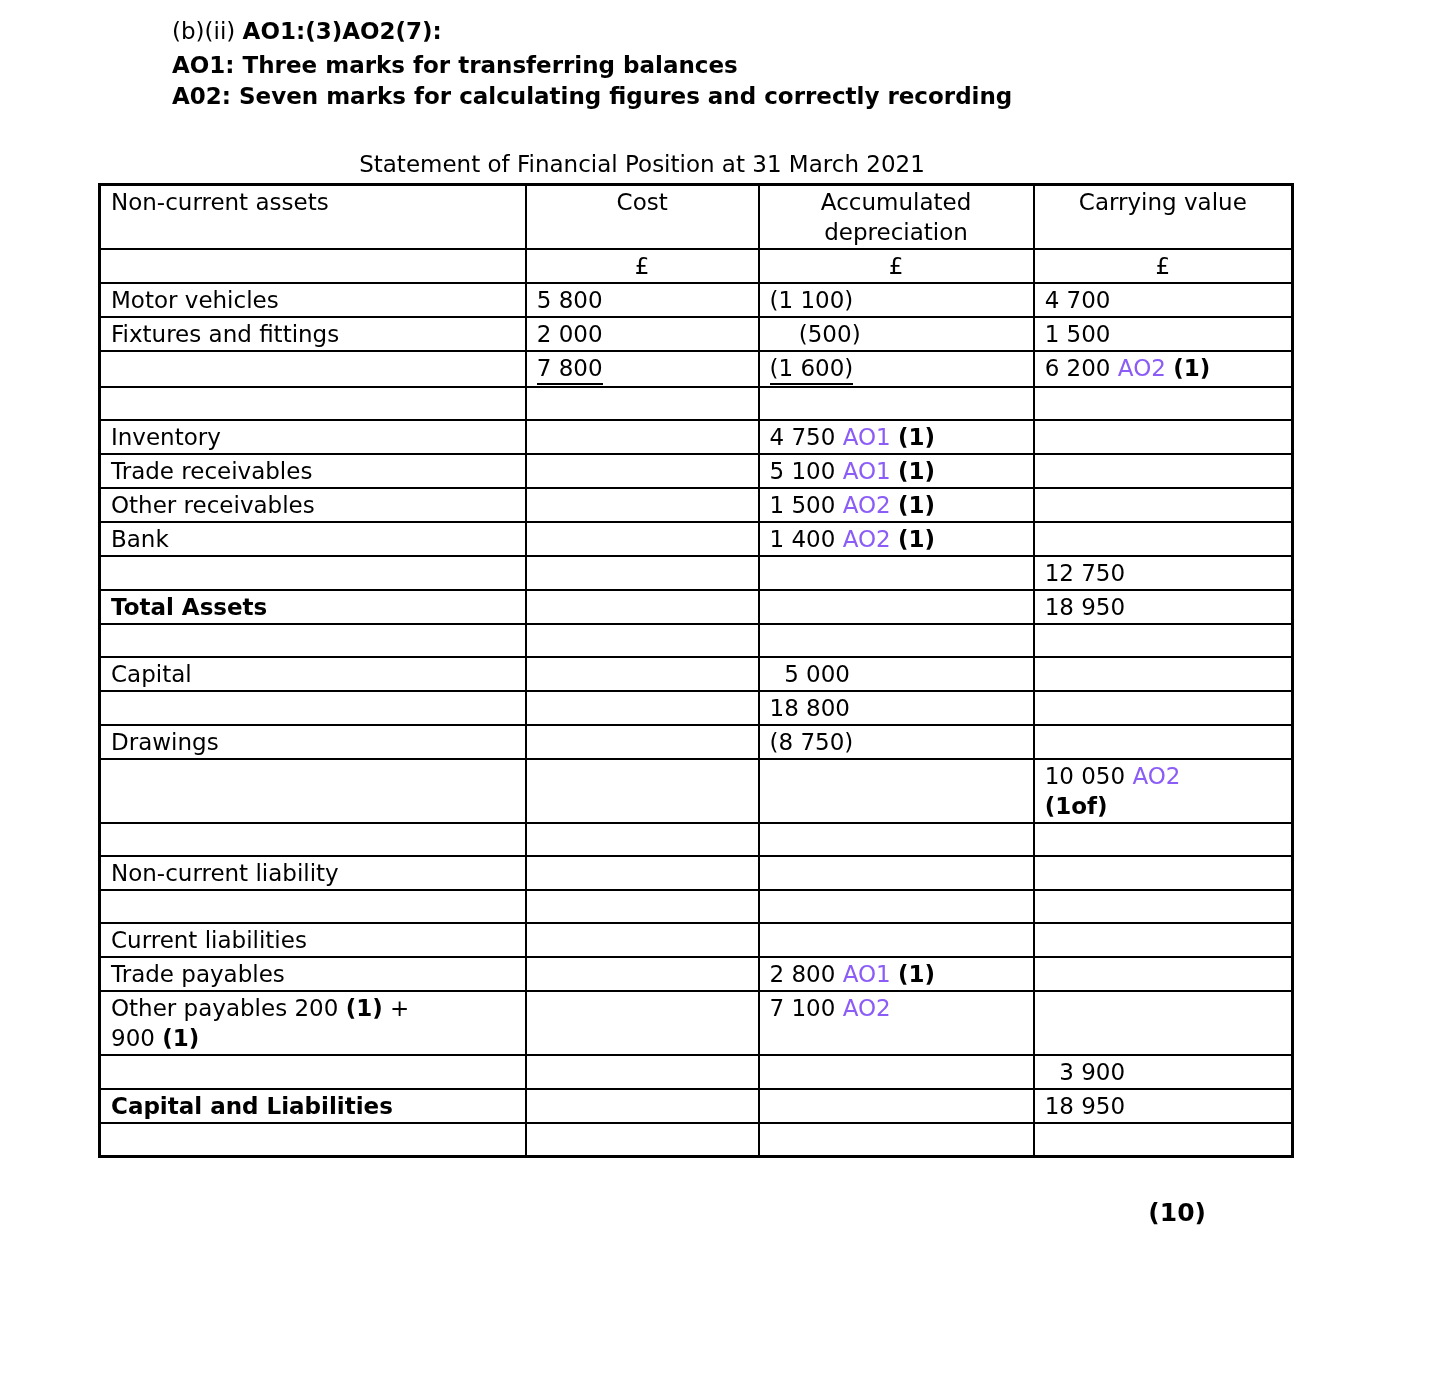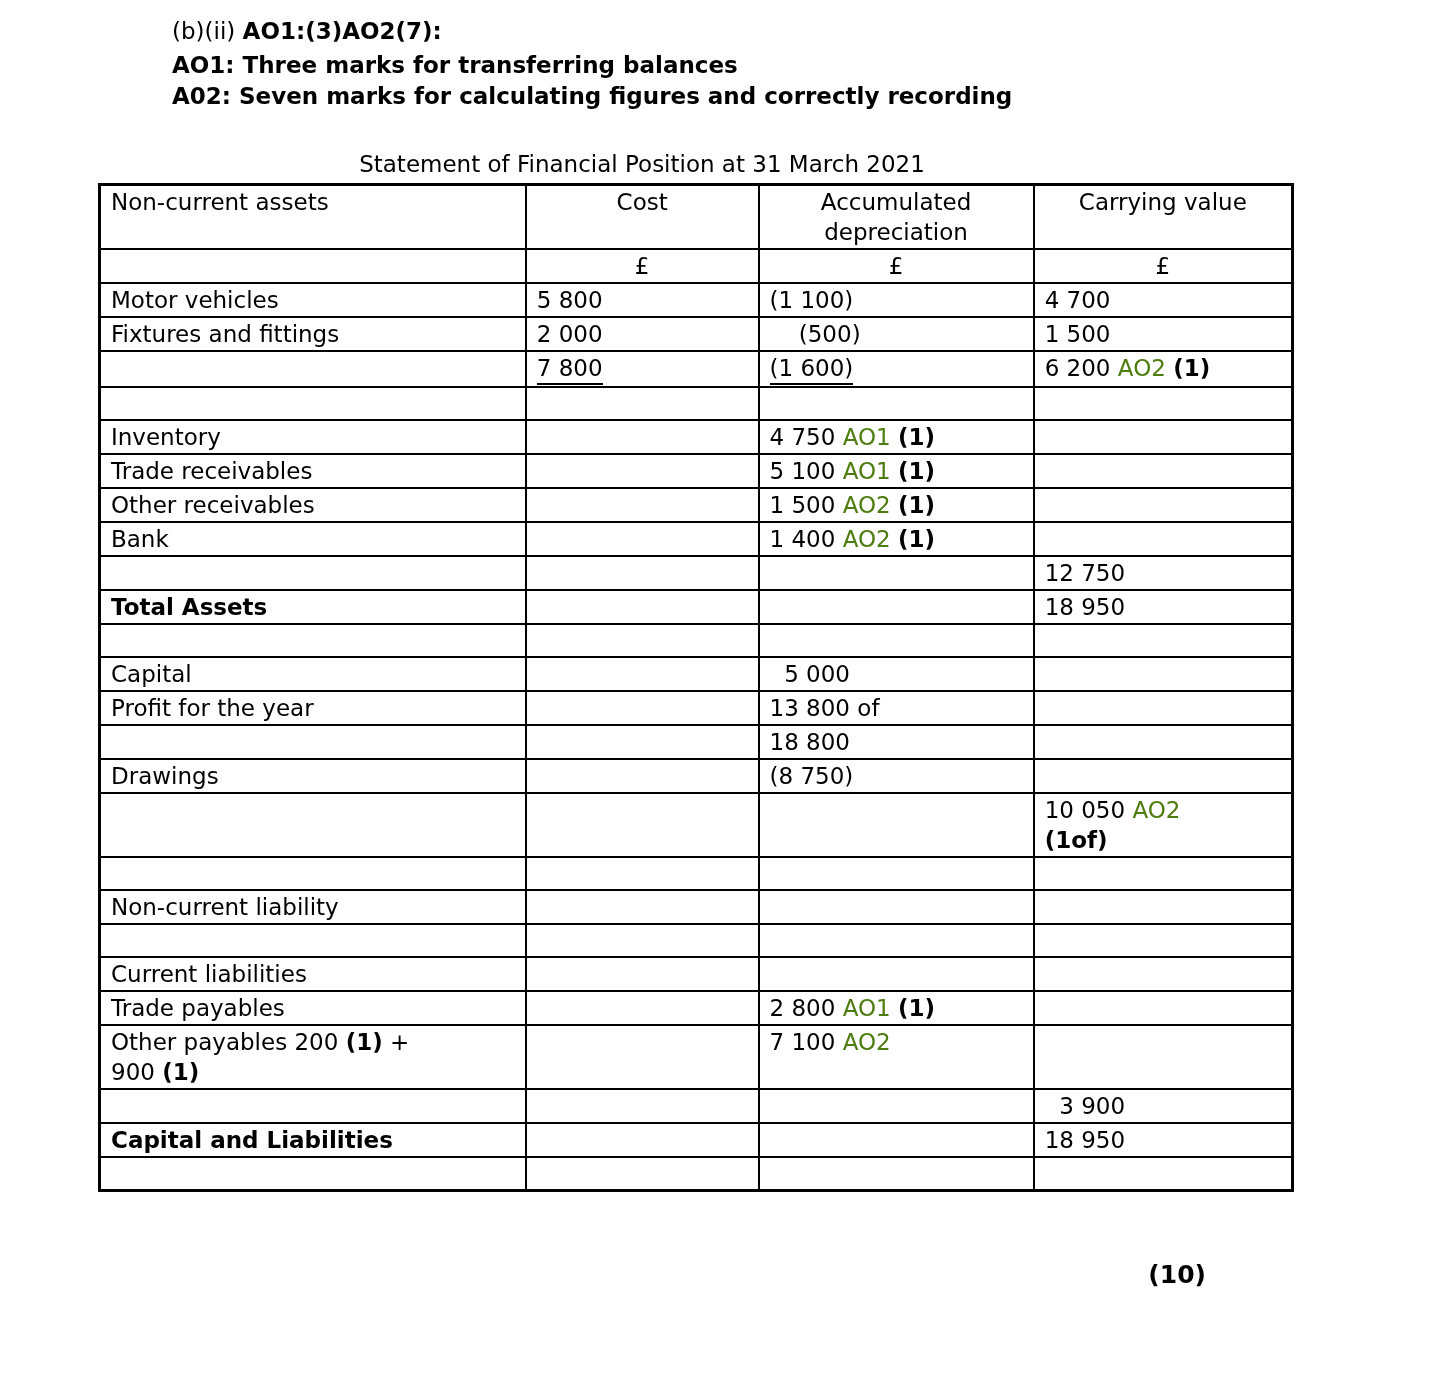--- a/index.html
+++ b/index.html
@@ -16,28 +16,28 @@
   table.sofp{
     border-collapse:collapse;margin-left:98px;table-layout:fixed;
     width:1196px;border:3px solid #000;
   }
   td{
     border:2px solid #000;vertical-align:top;
     padding:1px 10px;font-size:23px;line-height:30px;
     white-space:pre-wrap;overflow:hidden;
   }
   td.c{text-align:center;}
-  .red{color:#4d7c0f;}
+  .red{color:#8b5cf6;}
   .bold{font-weight:bold;}
   .ul{text-decoration-thickness:2px;text-underline-offset:3px;}
   .dul{
     display:inline-block;text-decoration-thickness:2px;
     text-underline-offset:2px;border-bottom:2px solid #000;padding-bottom:1px;line-height:27px;
   }
-  .footer{margin-top:68px;text-align:right;padding-right:230px;font-weight:bold;font-size:25px;}
+  .footer{margin-top:40px;text-align:right;padding-right:230px;font-weight:bold;font-size:25px;}
 </style>
 </head>
 <body>
 
 <div class="page">
 
   <div class="hdr">
     <div class="hdr-line1"><span>(b)(ii) </span><span class="b">AO1:(3)AO2(7):</span></div>
     <div class="b">AO1: Three marks for transferring balances</div>
     <div class="b">A02: Seven marks for calculating figures and correctly recording</div>
@@ -132,26 +132,20 @@
           <td></td>
           <td></td>
         </tr>
         <tr>
           <td><span>Capital</span></td>
           <td></td>
           <td><span>  5 000</span></td>
           <td></td>
         </tr>
         <tr>
-          <td><span>Profit for the year</span></td>
-          <td></td>
-          <td><span class="ul">13 800</span><span> of</span></td>
-          <td></td>
-        </tr>
-        <tr>
           <td></td>
           <td></td>
           <td><span>18 800</span></td>
           <td></td>
         </tr>
         <tr>
           <td><span>Drawings</span></td>
           <td></td>
           <td><span class="ul">(8 750)</span></td>
           <td></td>

